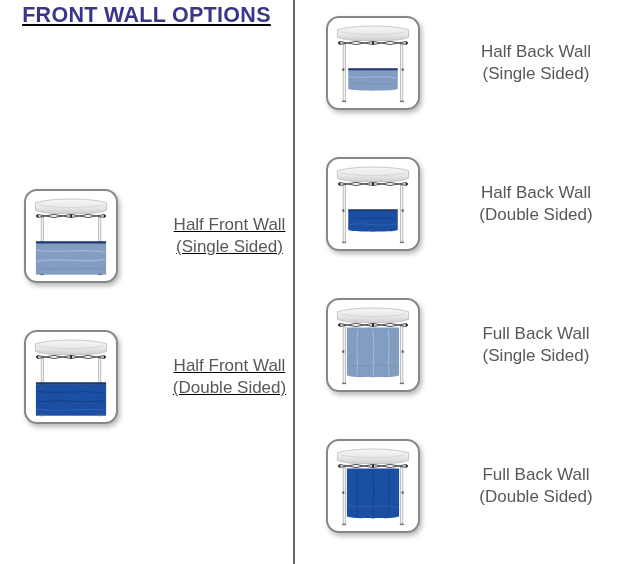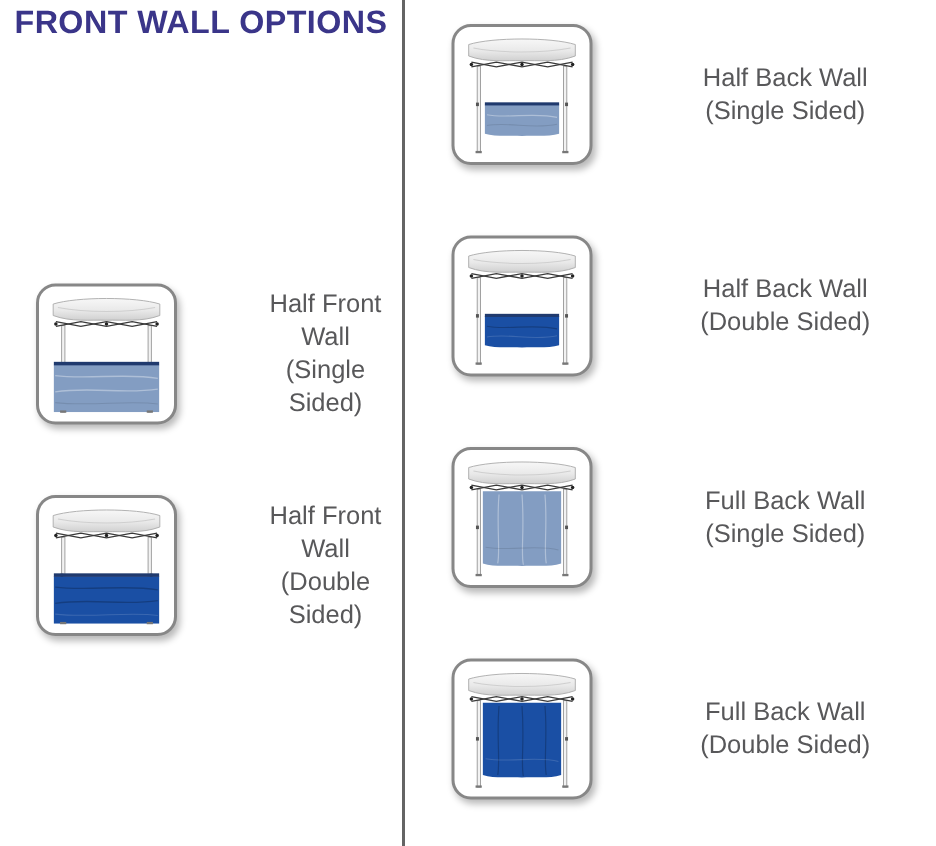--- a/index.html
+++ b/index.html
@@ -5,21 +5,21 @@
   html,body { margin:0; padding:0; background:#ffffff; }
   .page {
     position:relative;
     width:624px; height:564px;
     background:var(--bg, #ffffff);
     font-family:"Liberation Sans", sans-serif;
     display:flex;
     overflow:hidden;
   }
   .col { box-sizing:border-box; }
-  .col-front { width:268px; }
+  .col-front { width:293px;text-decoration:underline; }
   .divider { width:2px; height:564px; background:var(--divider,#646464); flex:0 0 auto; }
   .col-back { flex:1; }
   .col-title {
     margin:3px 0 0 0;
     text-align:center;
     font-size:21.5px;
     line-height:1.2;
     font-weight:700;
     letter-spacing:0.3px;
     color:var(--header,#3a3589);

